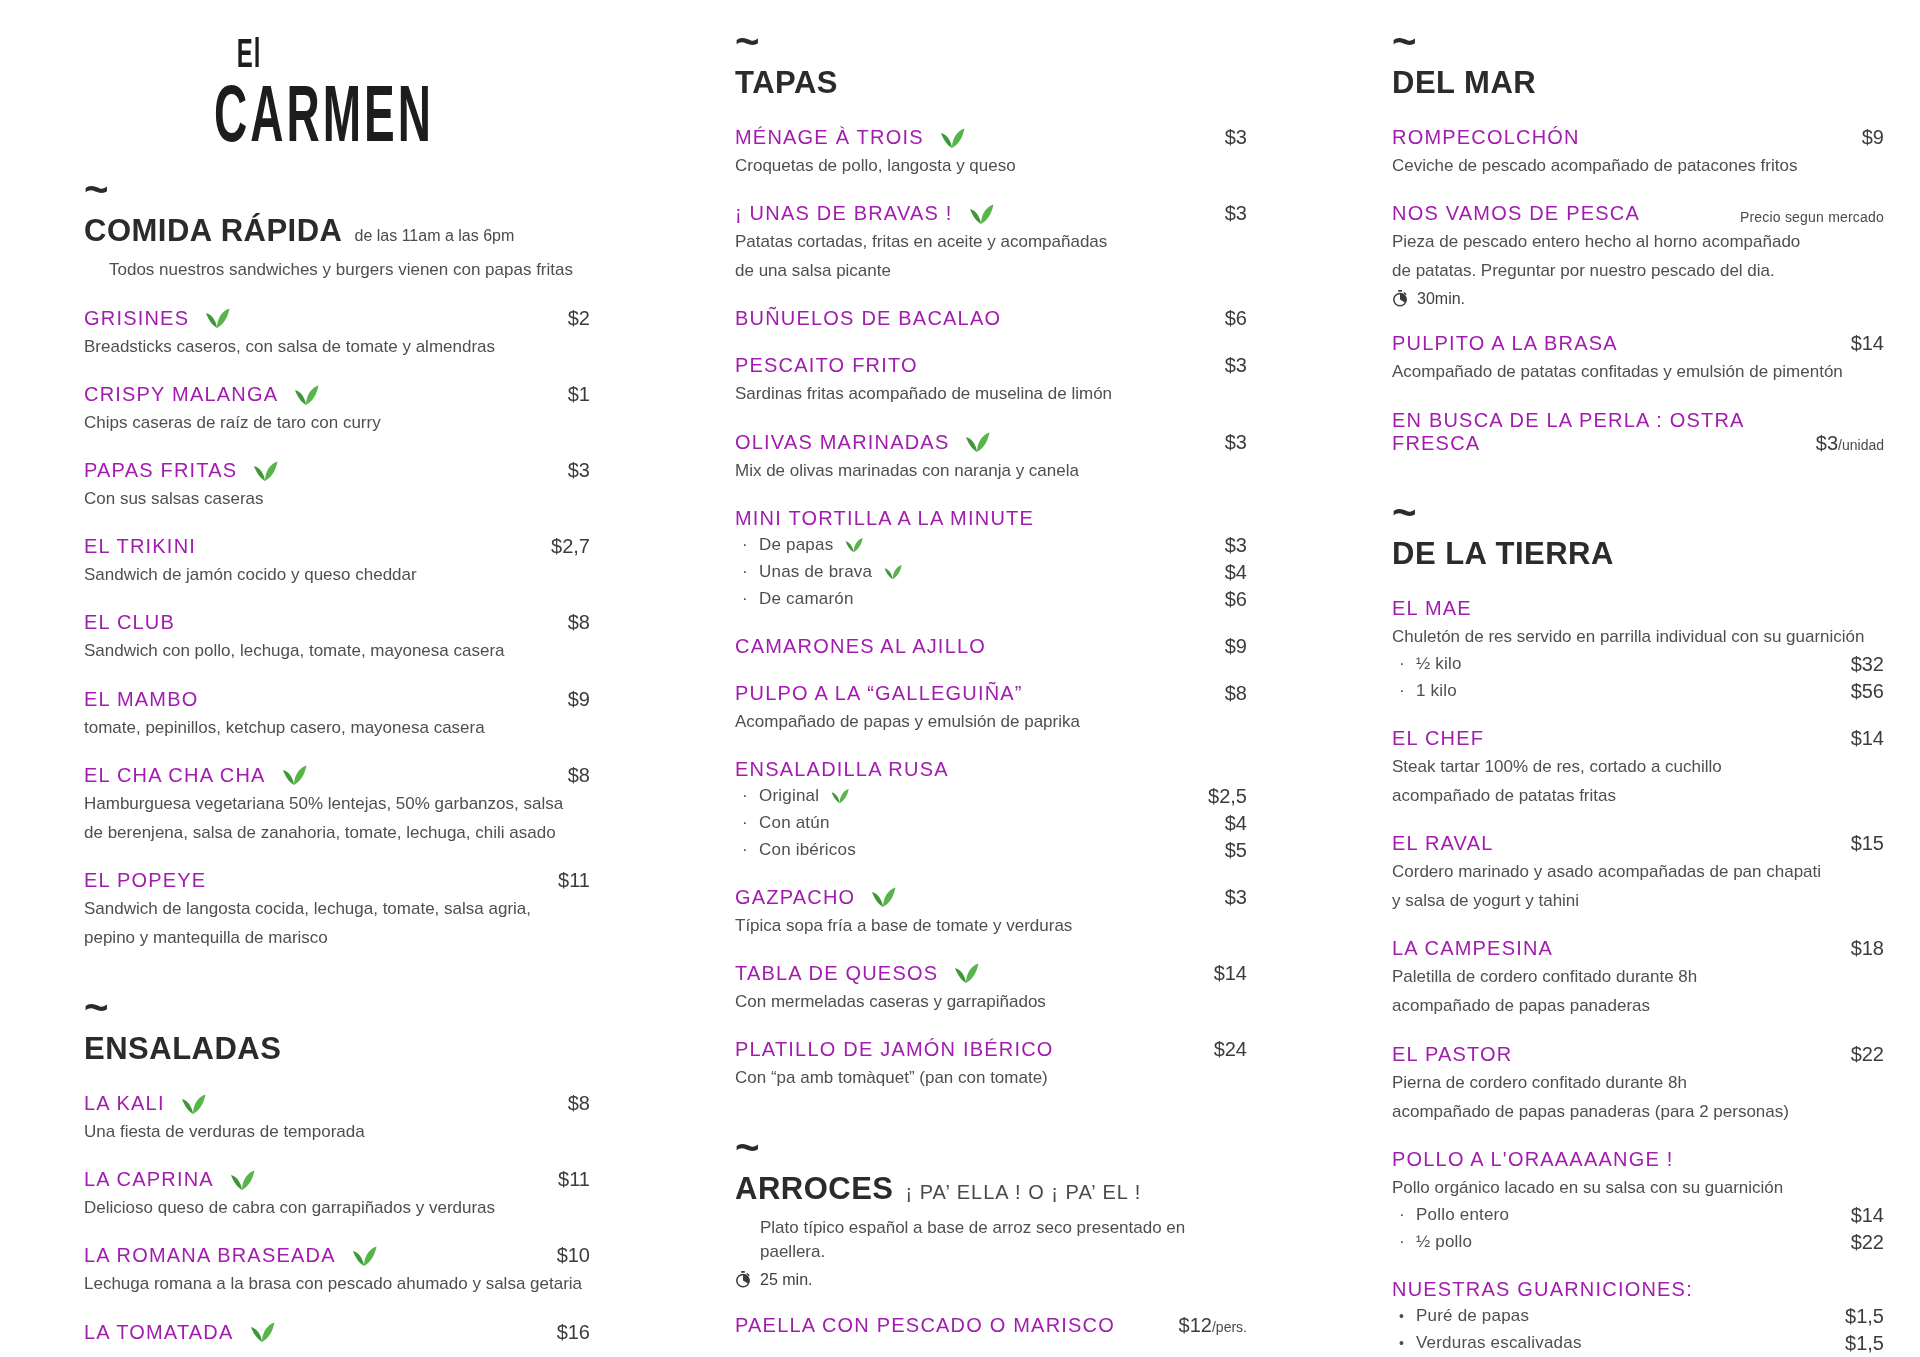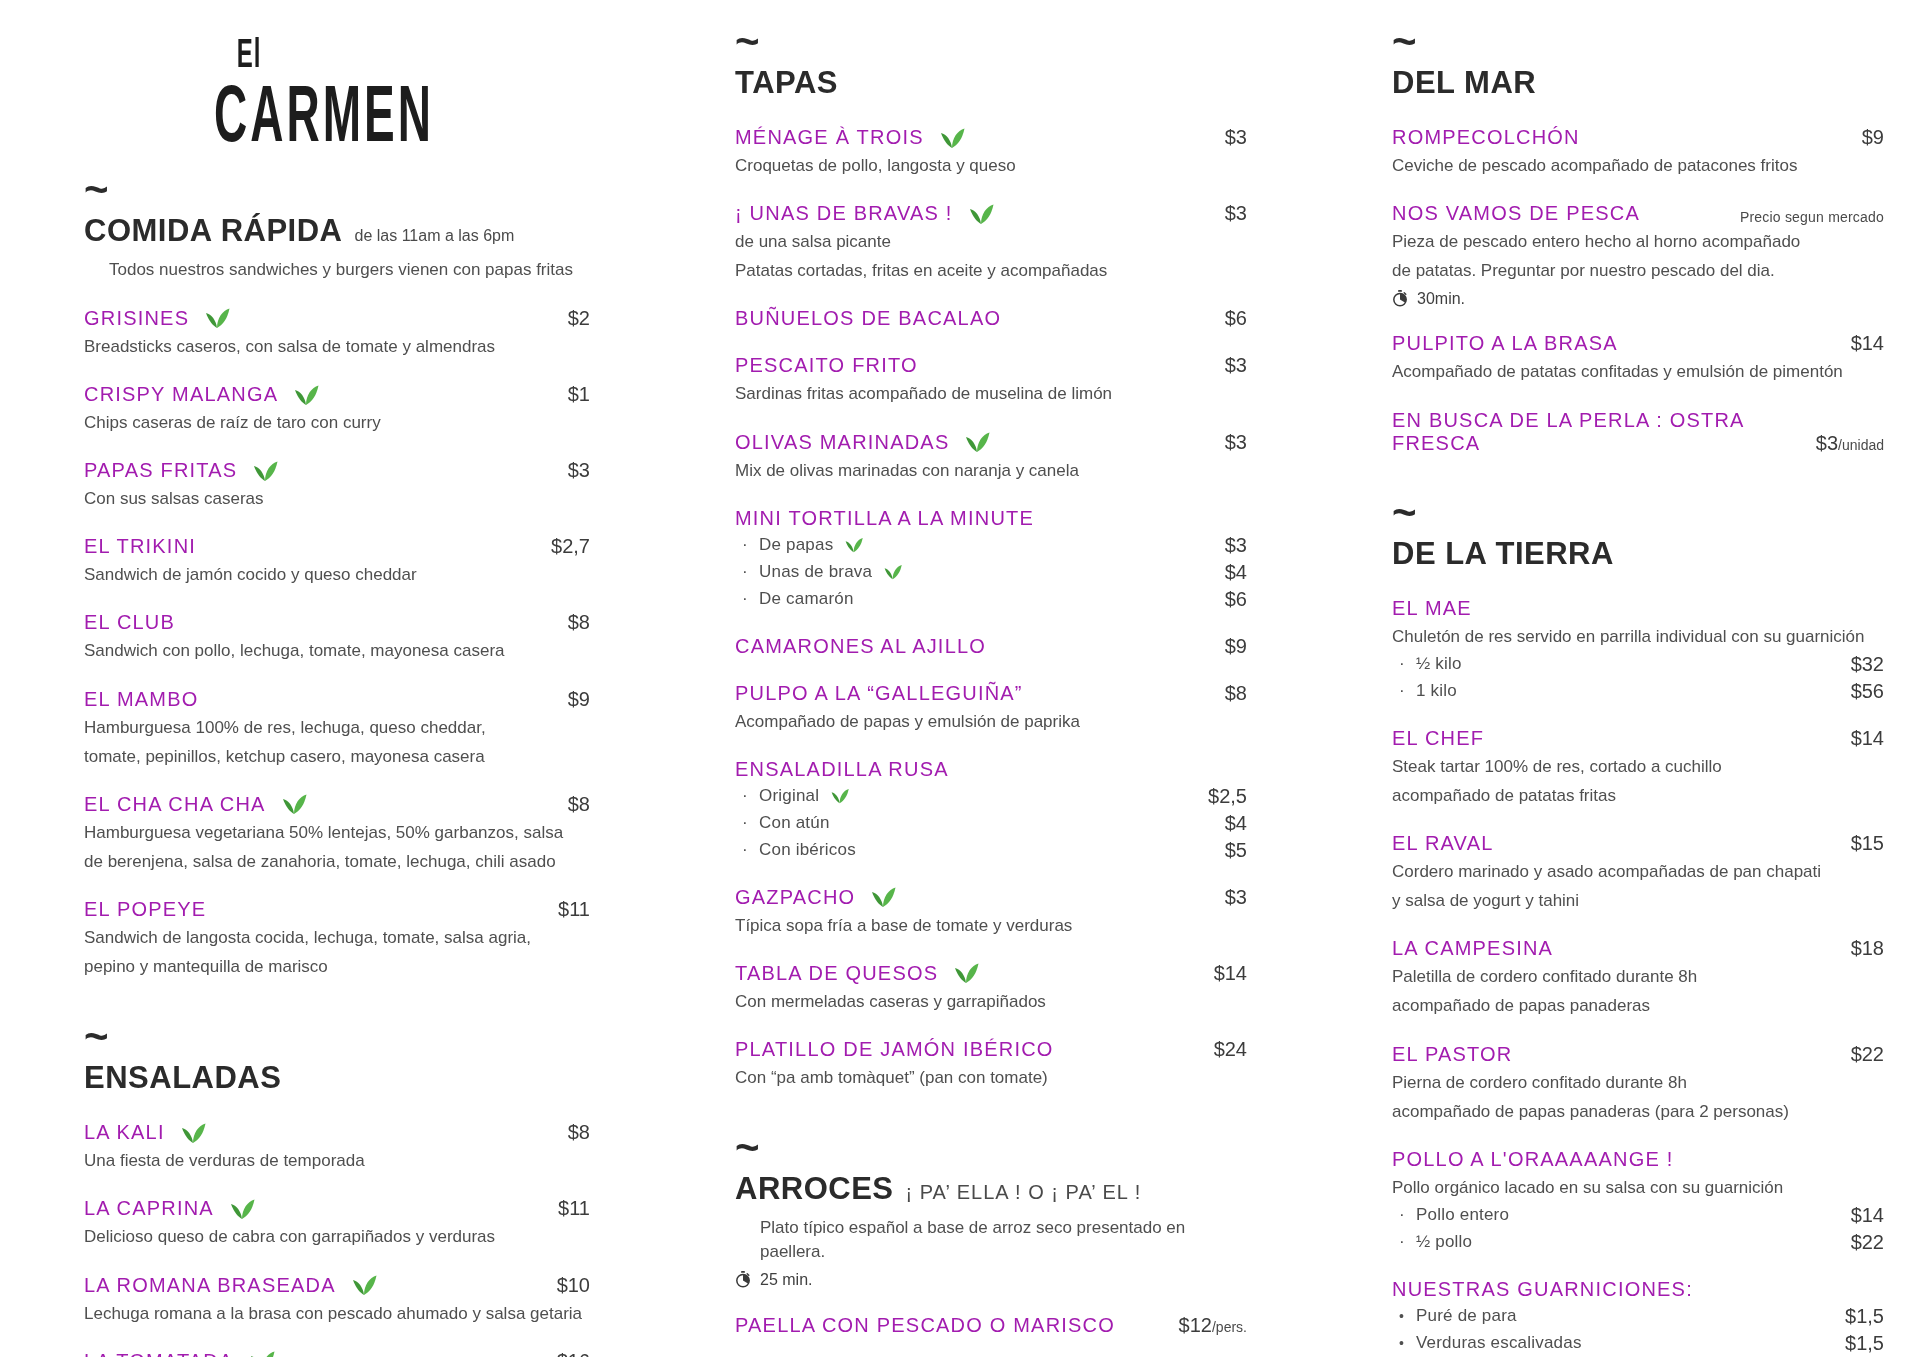--- a/index.html
+++ b/index.html
@@ -132,21 +132,20 @@
             </div>
             <p class="item-desc">Sandwich con pollo, lechuga, tomate, mayonesa casera</p>
           </div>
           <div class="item">
             <div class="item-head">
               <span class="item-name-wrap">
                 <span class="item-name">EL MAMBO</span>
               </span>
               <span class="item-price"><span class="price-main">$9</span></span>
             </div>
-            <p class="item-desc">Hamburguesa 100% de res, lechuga, queso cheddar,</p>
             <p class="item-desc">tomate, pepinillos, ketchup casero, mayonesa casera</p>
           </div>
           <div class="item">
             <div class="item-head">
               <span class="item-name-wrap">
                 <span class="item-name">EL CHA CHA CHA</span>
                 <span class="veggie veggie-lg">
                   <svg viewBox="0 0 26 22" aria-hidden="true">
                     <path d="M12.5 21 C11.5 13 7 7.5 1.5 6 C4.5 14.5 8.5 18.5 12.5 21 Z" fill="#3f9737"></path>
                     <path d="M12.5 21 C12.5 11 18 3.5 25 1.5 C23 11.5 18.5 17.5 12.5 21 Z" fill="#57b54a"></path>
@@ -266,22 +265,22 @@
                 <span class="item-name">¡ UNAS DE BRAVAS !</span>
                 <span class="veggie veggie-lg">
                   <svg viewBox="0 0 26 22" aria-hidden="true">
                     <path d="M12.5 21 C11.5 13 7 7.5 1.5 6 C4.5 14.5 8.5 18.5 12.5 21 Z" fill="#3f9737"></path>
                     <path d="M12.5 21 C12.5 11 18 3.5 25 1.5 C23 11.5 18.5 17.5 12.5 21 Z" fill="#57b54a"></path>
                   </svg>
                 </span>
               </span>
               <span class="item-price"><span class="price-main">$3</span></span>
             </div>
+            <p class="item-desc">Patatas cortadas, fritas en aceite y acompañadas</p>
             <p class="item-desc">de una salsa picante</p>
-            <p class="item-desc">Patatas cortadas, fritas en aceite y acompañadas</p>
           </div>
           <div class="item">
             <div class="item-head">
               <span class="item-name-wrap">
                 <span class="item-name">BUÑUELOS DE BACALAO</span>
               </span>
               <span class="item-price"><span class="price-main">$6</span></span>
             </div>
           </div>
           <div class="item">
@@ -611,21 +610,21 @@
             </div>
           </div>
           <div class="item">
             <div class="item-head">
               <span class="item-name-wrap">
                 <span class="item-name">NUESTRAS GUARNICIONES:</span>
               </span>
             </div>
             <div class="opt-row">
               <span class="opt-bullet disc">•</span>
-              <span class="opt-label">Puré de para</span>
+              <span class="opt-label">Puré de papas</span>
               <span class="opt-price"><span class="price-main">$1,5</span></span>
             </div>
             <div class="opt-row">
               <span class="opt-bullet disc">•</span>
               <span class="opt-label">Verduras escalivadas</span>
               <span class="opt-price"><span class="price-main">$1,5</span></span>
             </div>
           </div>
         </div>
       </section>

